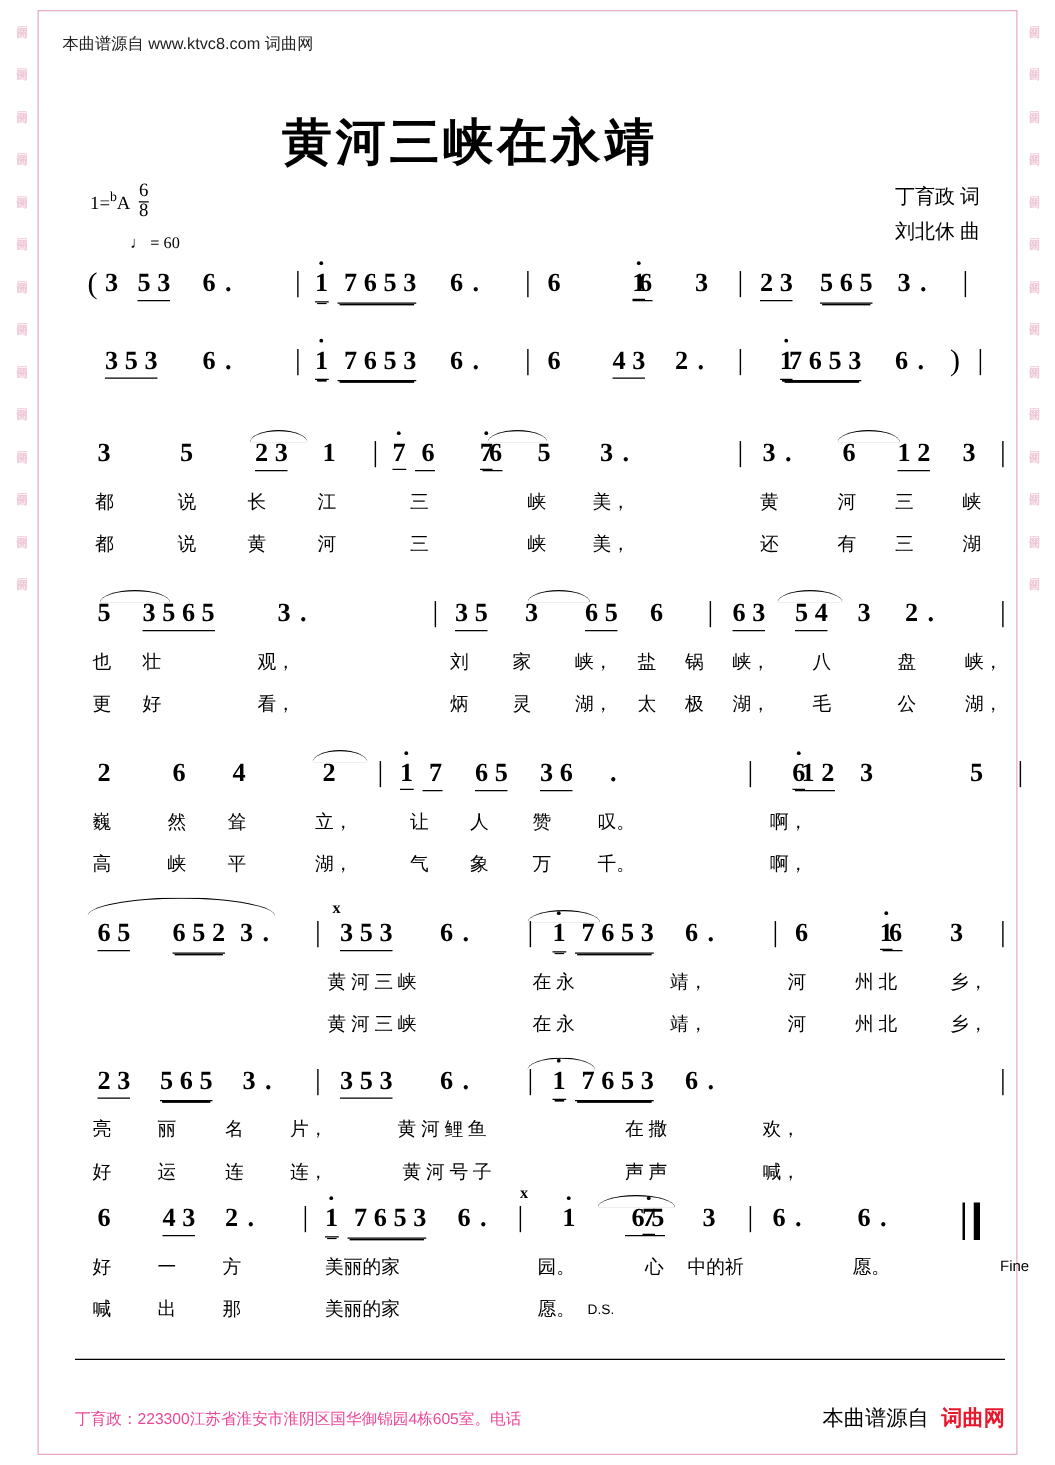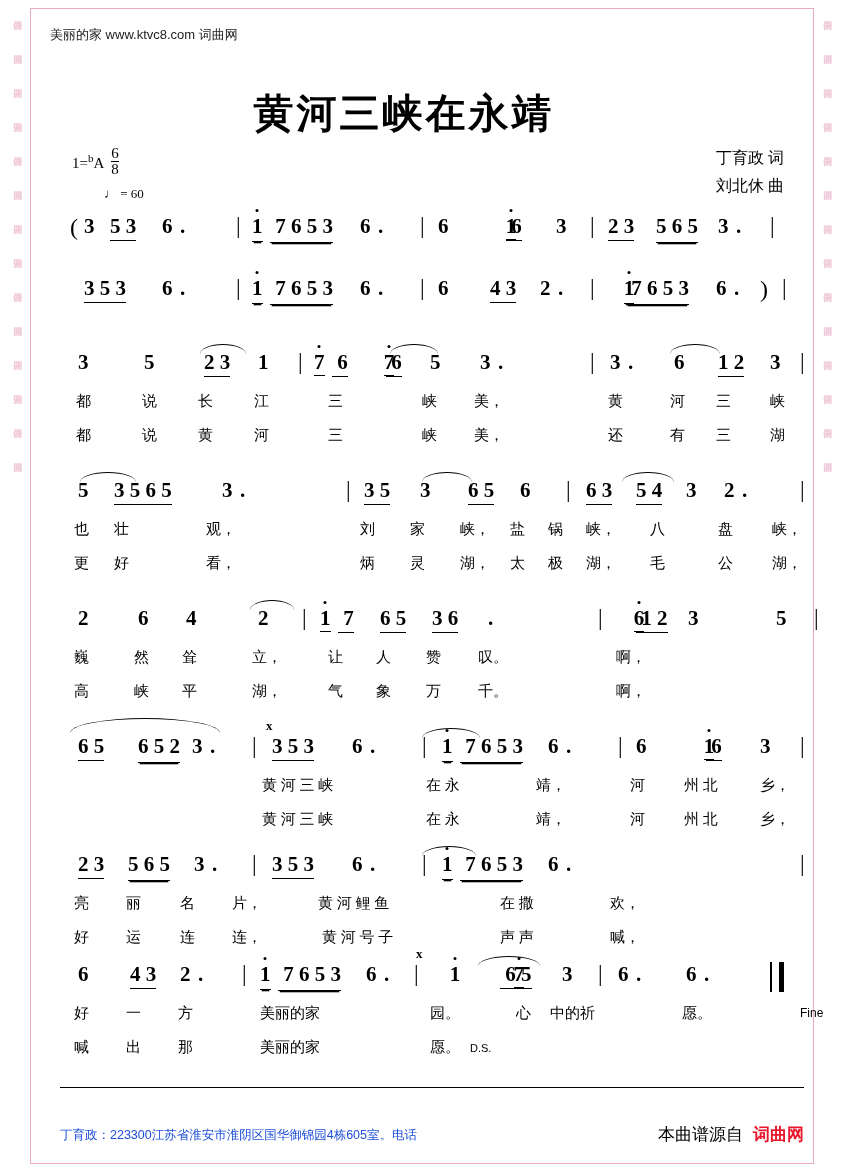--- a/index.html
+++ b/index.html
@@ -31,21 +31,20 @@
 
   .source-top{
     position:absolute;left:50px;top:26px;
     font-size:13px;color:#222;font-family:"Liberation Sans",sans-serif;
   }
 
   .title{
     position:absolute;top:86px;left:0;width:752px;text-align:center;
     font-size:40px;font-weight:bold;letter-spacing:3px;color:#000;
     font-family:"Liberation Serif",serif;
-    margin-left:28px;
   }
 
   .authors{
     position:absolute;right:60px;top:144px;text-align:left;
     font-size:16px;line-height:1.75;color:#000;
   }
 
   .keysig{position:absolute;left:72px;top:146px;font-size:15px;color:#000;}
   .keysig .frac{display:inline-block;vertical-align:-6px;text-align:center;line-height:1;margin-left:4px;font-size:15px;}
   .keysig .frac .num{display:block;}
@@ -77,21 +76,21 @@
   .slur{position:absolute;border-top:1.4px solid #000;border-radius:50%/100% 100% 0 0;height:9px;}
   .fine{position:absolute;font-size:12px;font-family:"Liberation Sans",sans-serif;font-weight:normal;}
   .ds{position:absolute;font-size:11px;font-family:"Liberation Sans",sans-serif;}
   .seg{position:absolute;font-size:13px;}
   .endbar{position:absolute;top:0;width:7px;height:30px;border-left:2px solid #000;border-right:5px solid #000;}
 
   .footer{
     position:absolute;left:60px;bottom:26px;right:40px;
     display:flex;justify-content:space-between;align-items:flex-end;
   }
-  .addr{font-size:12.5px;line-height:1.65;color:#1d4ed8;font-family:"Liberation Sans",sans-serif;}
+  .addr{font-size:12.5px;line-height:1.65;color:#ec4899;font-family:"Liberation Sans",sans-serif;}
   .brandwrap{font-size:17px;color:#000;font-family:"Liberation Sans",sans-serif;display:flex;gap:10px;align-items:baseline;}
   .brand{color:#e8172b;font-weight:bold;}
   .footrule{position:absolute;left:60px;right:40px;bottom:84px;border-top:1px solid #000;}
 </style>
 </head>
 <body>
 
 <div class="page">
 
   <div class="wm-col left" id="wm-left">
@@ -122,21 +121,21 @@
       <div class="wm-item">词曲网</div>
       <div class="wm-item">词曲网</div>
       <div class="wm-item">词曲网</div>
       <div class="wm-item">词曲网</div>
       <div class="wm-item">词曲网</div>
       <div class="wm-item">词曲网</div>
     </div>
 
   <div class="border-frame"></div>
 
-  <div class="source-top">美丽的家 www.ktvc8.com 词曲网</div>
+  <div class="source-top">本曲谱源自 www.ktvc8.com 词曲网</div>
 
   <div class="title">黄河三峡在永靖</div>
 
   <div class="keysig">
     <span>1=</span><sup style="font-size:11px">b</sup><span>A</span>
     <span class="frac">
       <span class="num">6</span>
       <span class="den">8</span>
     </span>
   </div>

